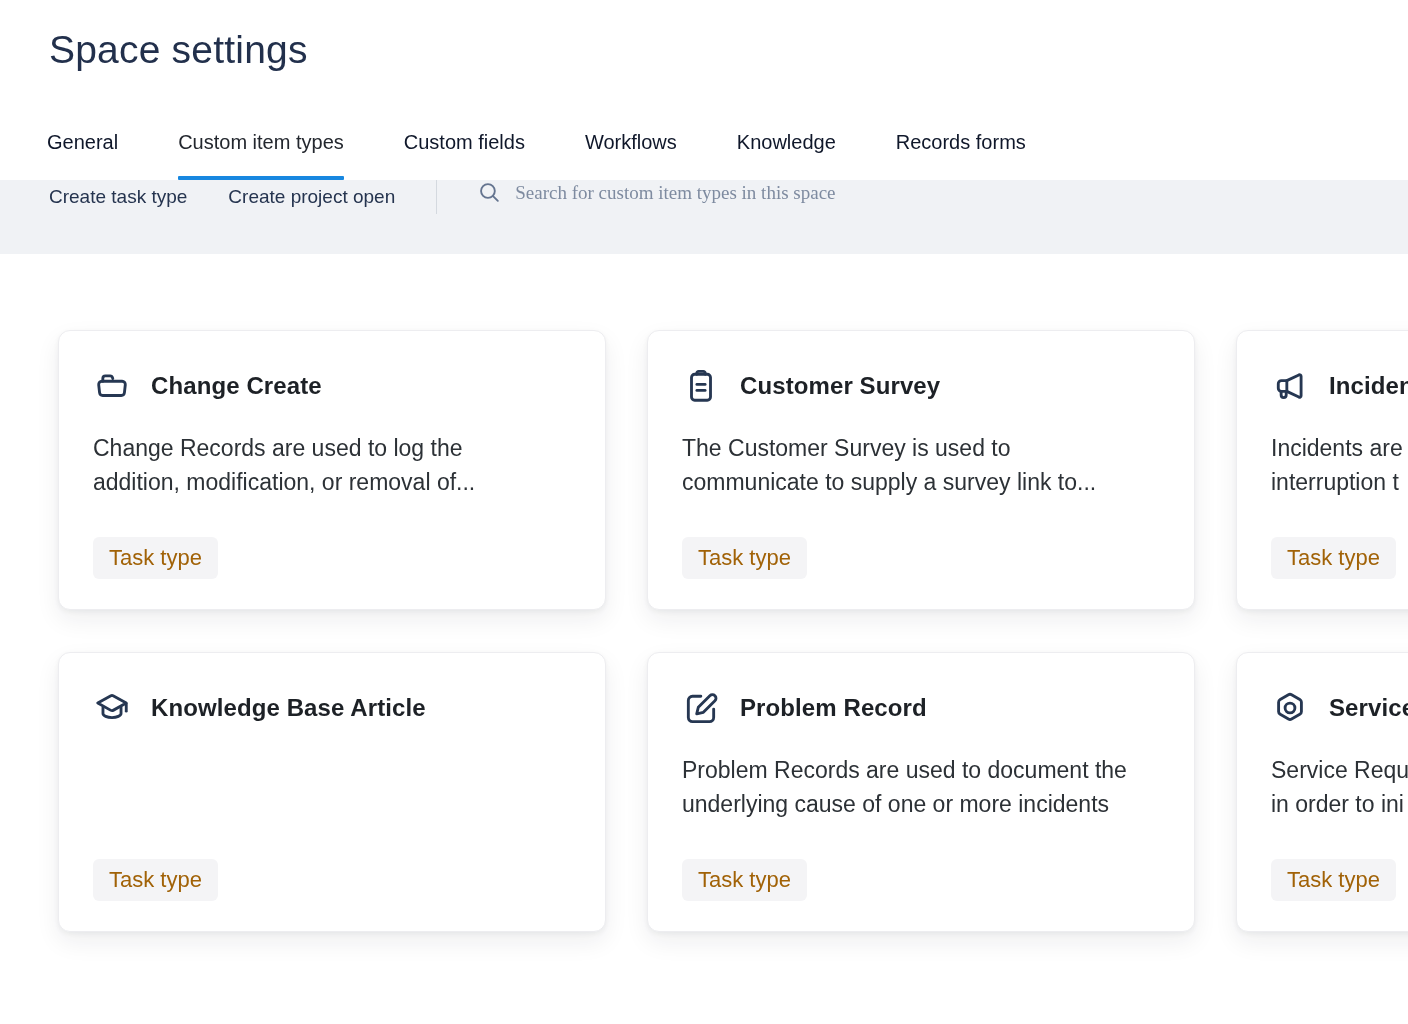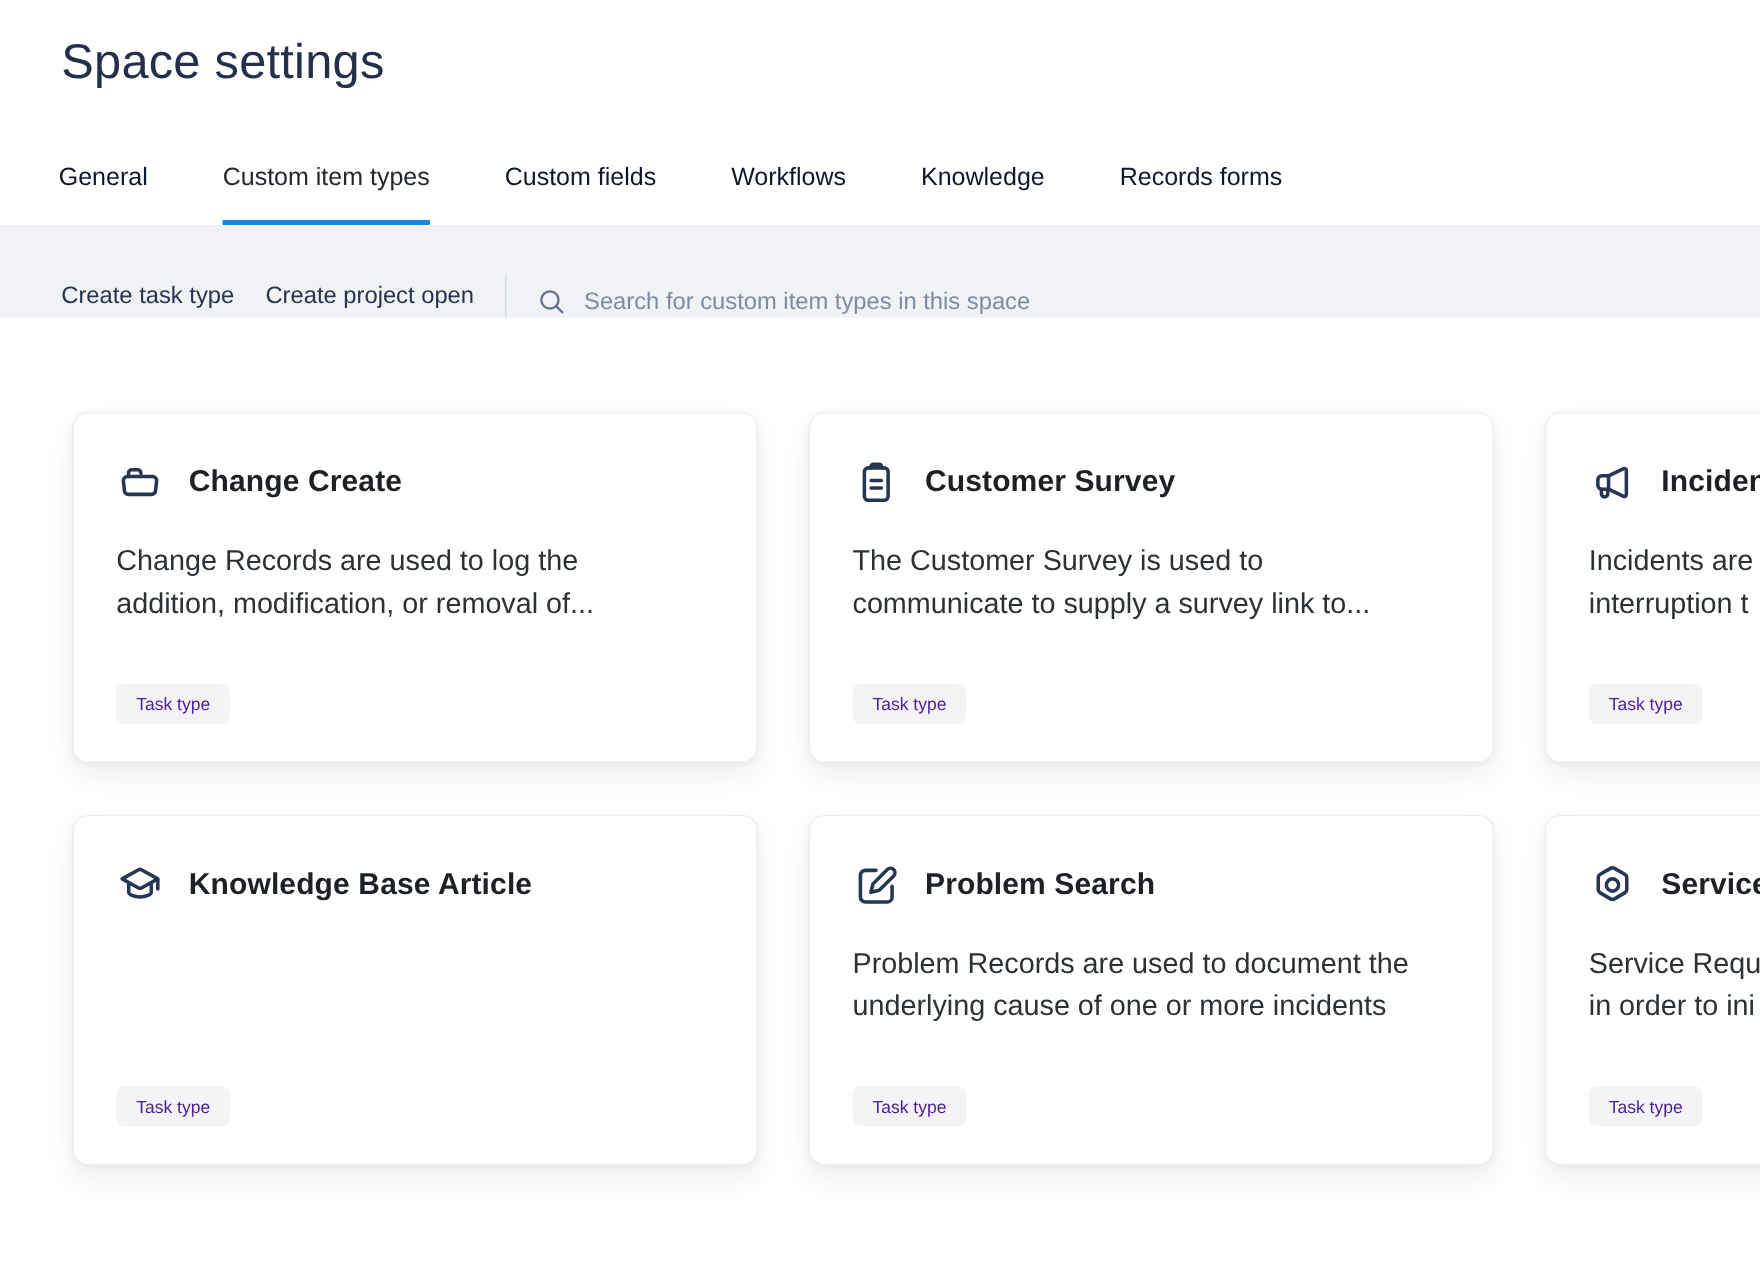--- a/index.html
+++ b/index.html
@@ -40,32 +40,33 @@
   .tab.active { color: #23272e; }
   .tab.active::after {
     content: ""; position: absolute; left: 0; right: 0; bottom: 0;
     height: 4px; background: var(--accent, #1787e0); border-radius: 1px;
   }
 
   
   .toolbar {
     position: absolute; left: 0; right: 0; top: 180px; height: 74px;
     background: #f0f2f5;
-    display: flex; align-items: flex-end;
+    display: flex; align-items: flex-start;
     padding-left: 49px;
+    gap: 16px;
   }
   .toolbar-btn {
     background: none; border: none; cursor: pointer;
     font-family: inherit; font-size: 19px; color: #25344f;
     margin-right: 25px; white-space: nowrap; padding: 6px 0;
   }
   .toolbar-divider {
     width: 1px; height: 34px; background: #d4d9df; margin: 0 24px 0 0;
   }
-  .search-wrap { display: flex; align-items: center; flex: 1; }
+  .search-wrap { display: flex; align-items: center; flex: 1; font-family: Liberation Serif, serif; }
   .search-icon { display: flex; align-items: center; margin-right: 13px; }
   .search-input {
     flex: 1; border: none; background: transparent; outline: none;
     font-family: inherit; font-size: 19px; color: #2c3a52;
   }
   .search-input::placeholder { color: #7e8ba0; opacity: 1; }
 
   
   .cards { position: absolute; left: 58px; top: 330px; }
   .card-row { display: flex; column-gap: 41px; margin-bottom: 42px; }
@@ -84,21 +85,21 @@
   .card-icon svg { width: 38px; height: 38px; display: block; }
   .card-title {
     font-size: 24px; font-weight: 700; color: #1d2126; letter-spacing: 0.1px;
     white-space: nowrap;
   }
   .card-desc { margin-top: 23px; font-size: 23px; line-height: 34px; color: #2c3136; }
   .card-desc div { white-space: nowrap; }
   .badge {
     margin-top: auto; align-self: flex-start;
     background: #f4f4f6; border-radius: 6px;
-    padding: 8px 16px; font-size: 14px; color: #4c1d95;
+    padding: 8px 16px; font-size: 22px; color: #a16207;
     white-space: nowrap;
   }
 </style>
 </head>
 <body>
 
 <div class="page">
 
   <h1 class="page-title">Space settings</h1>
 
@@ -203,21 +204,21 @@
       </div>
 
       <div class="card">
         <div class="card-head">
           <span class="card-icon">
             <svg viewBox="0 0 24 24" fill="none" stroke="currentColor" stroke-width="1.8" stroke-linecap="round" stroke-linejoin="round">
               <path d="M20 12.7V18a2.6 2.6 0 0 1-2.6 2.6H6.6A2.6 2.6 0 0 1 4 18V7.2a2.6 2.6 0 0 1 2.6-2.6h5.3"></path>
               <path d="M17.6 4.2a2.25 2.25 0 0 1 3.2 3.2l-7.3 7.3-4.2 1 1-4.2Z"></path>
             </svg>
           </span>
-          <span class="card-title">Problem Search</span>
+          <span class="card-title">Problem Record</span>
         </div>
         <div class="card-desc">
           <div>Problem Records are used to document the</div>
           <div>underlying cause of one or more incidents</div>
         </div>
         <span class="badge">Task type</span>
       </div>
 
       <div class="card">
         <div class="card-head">

